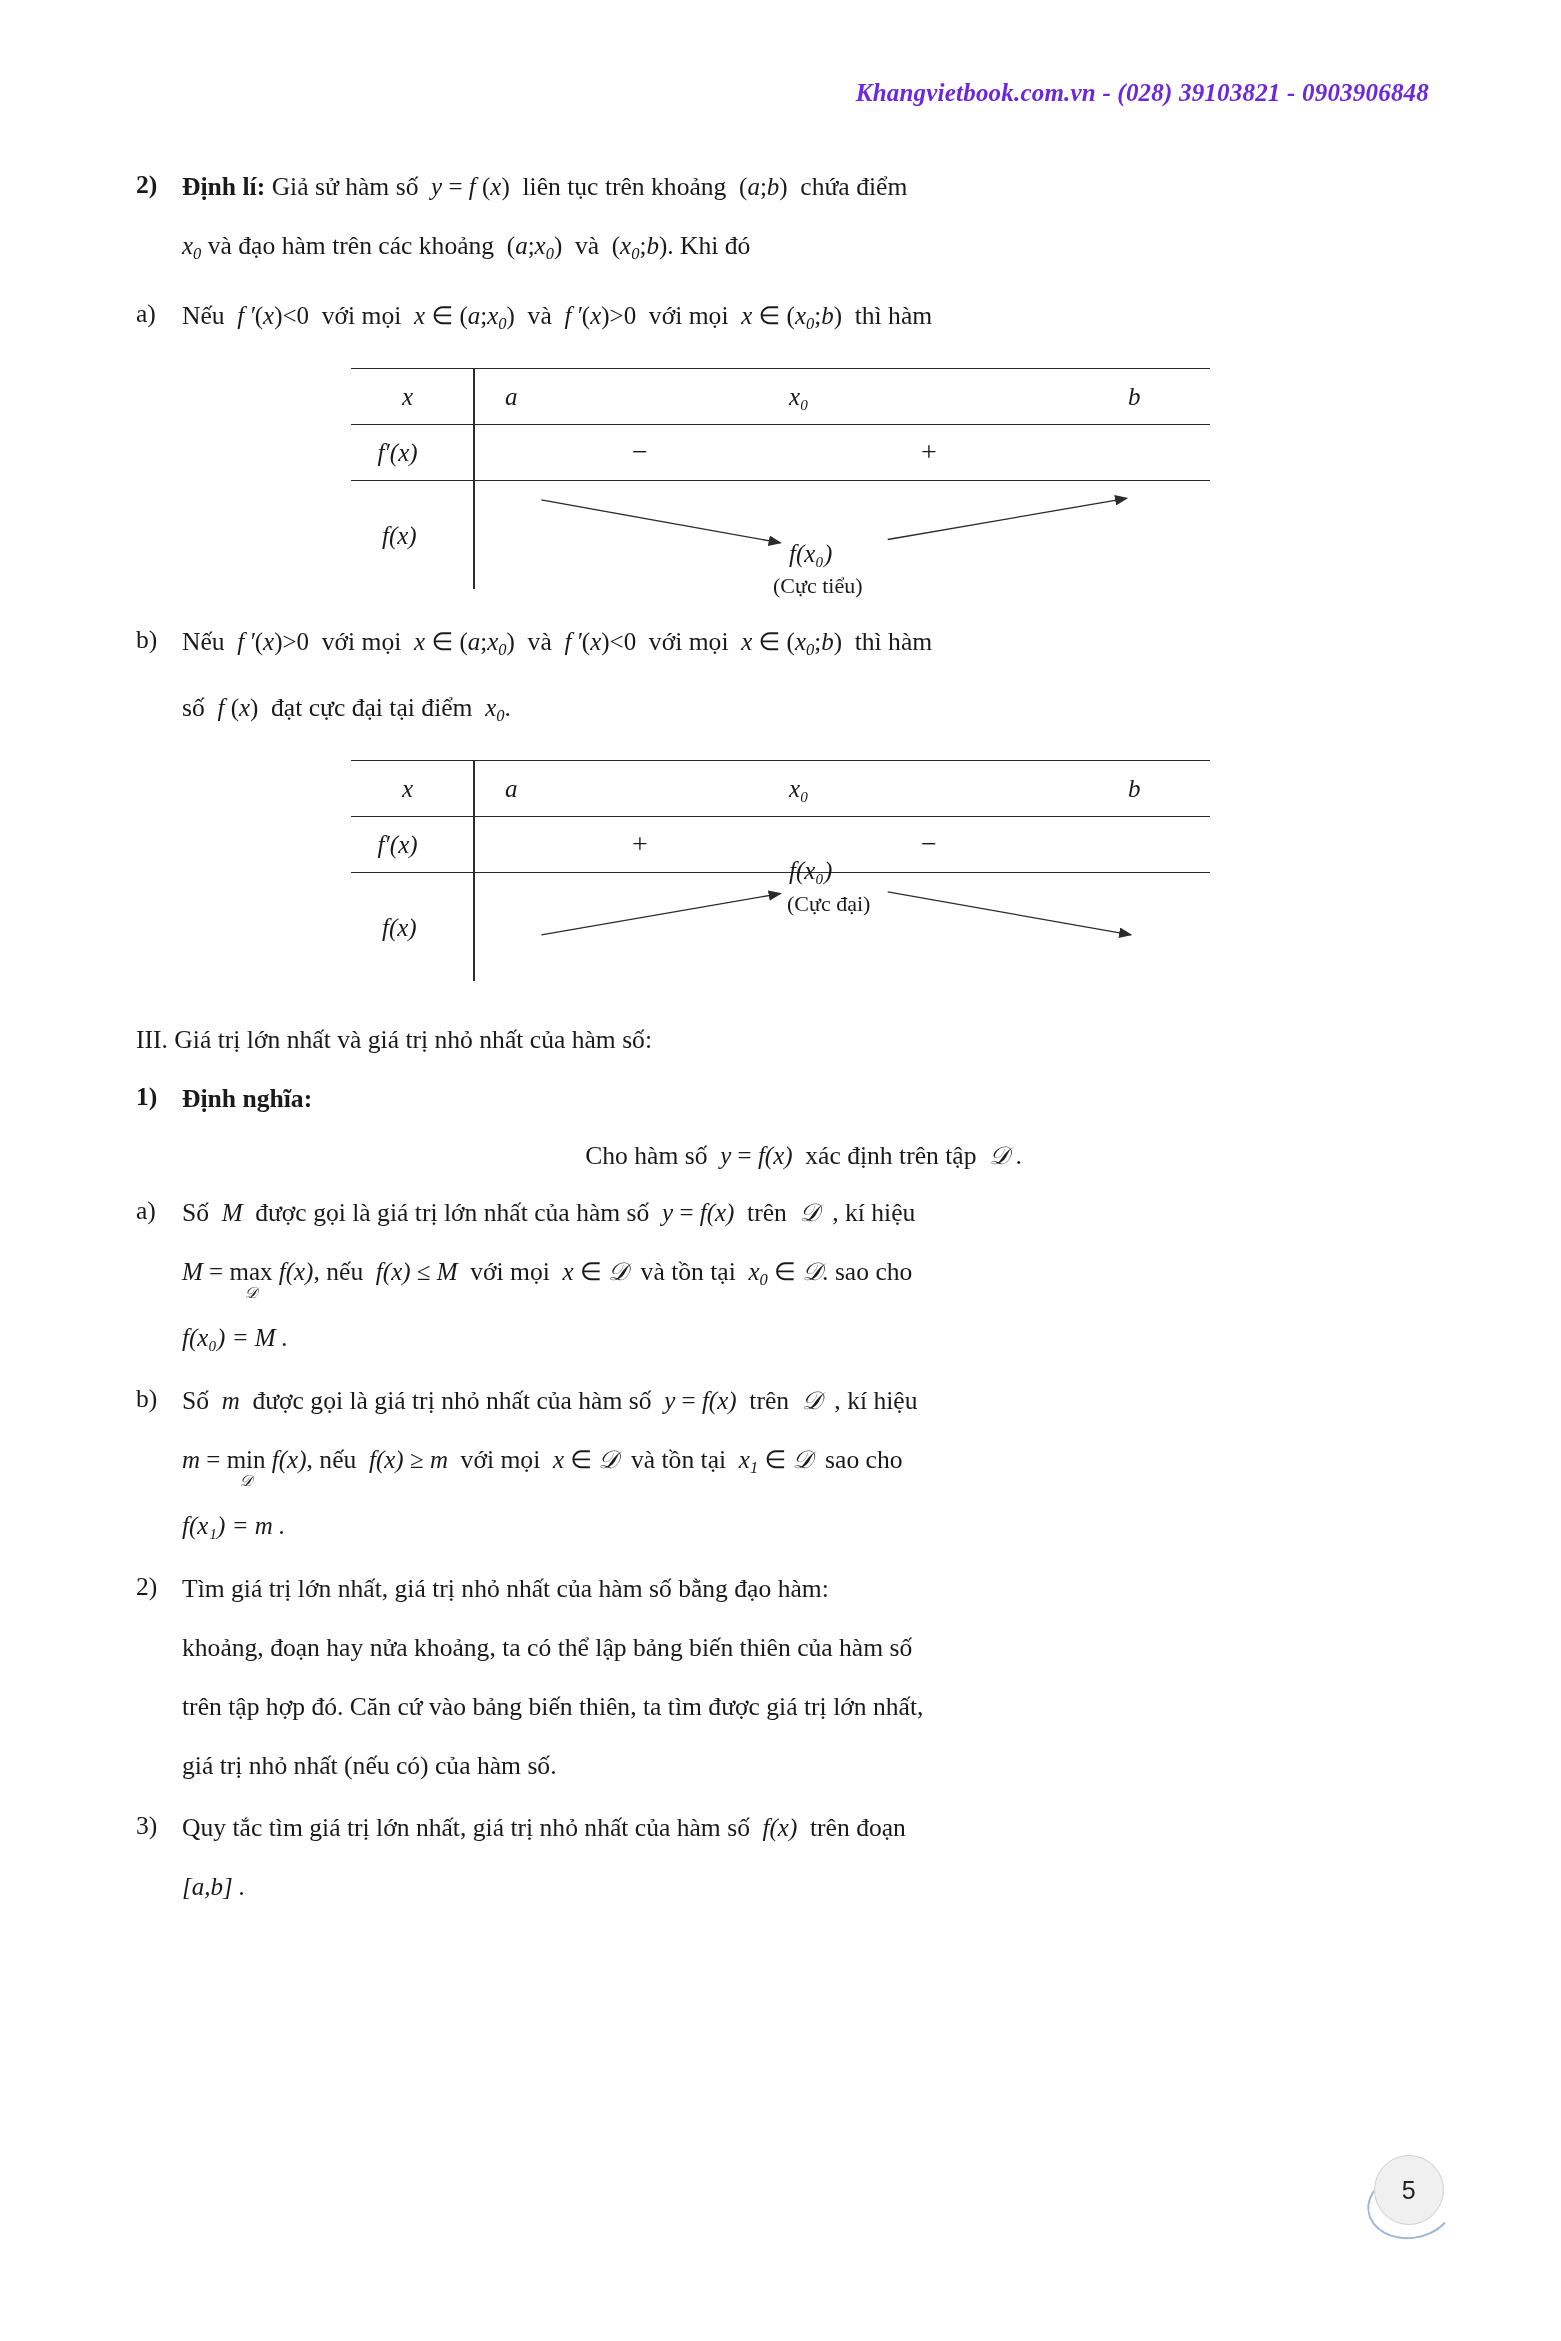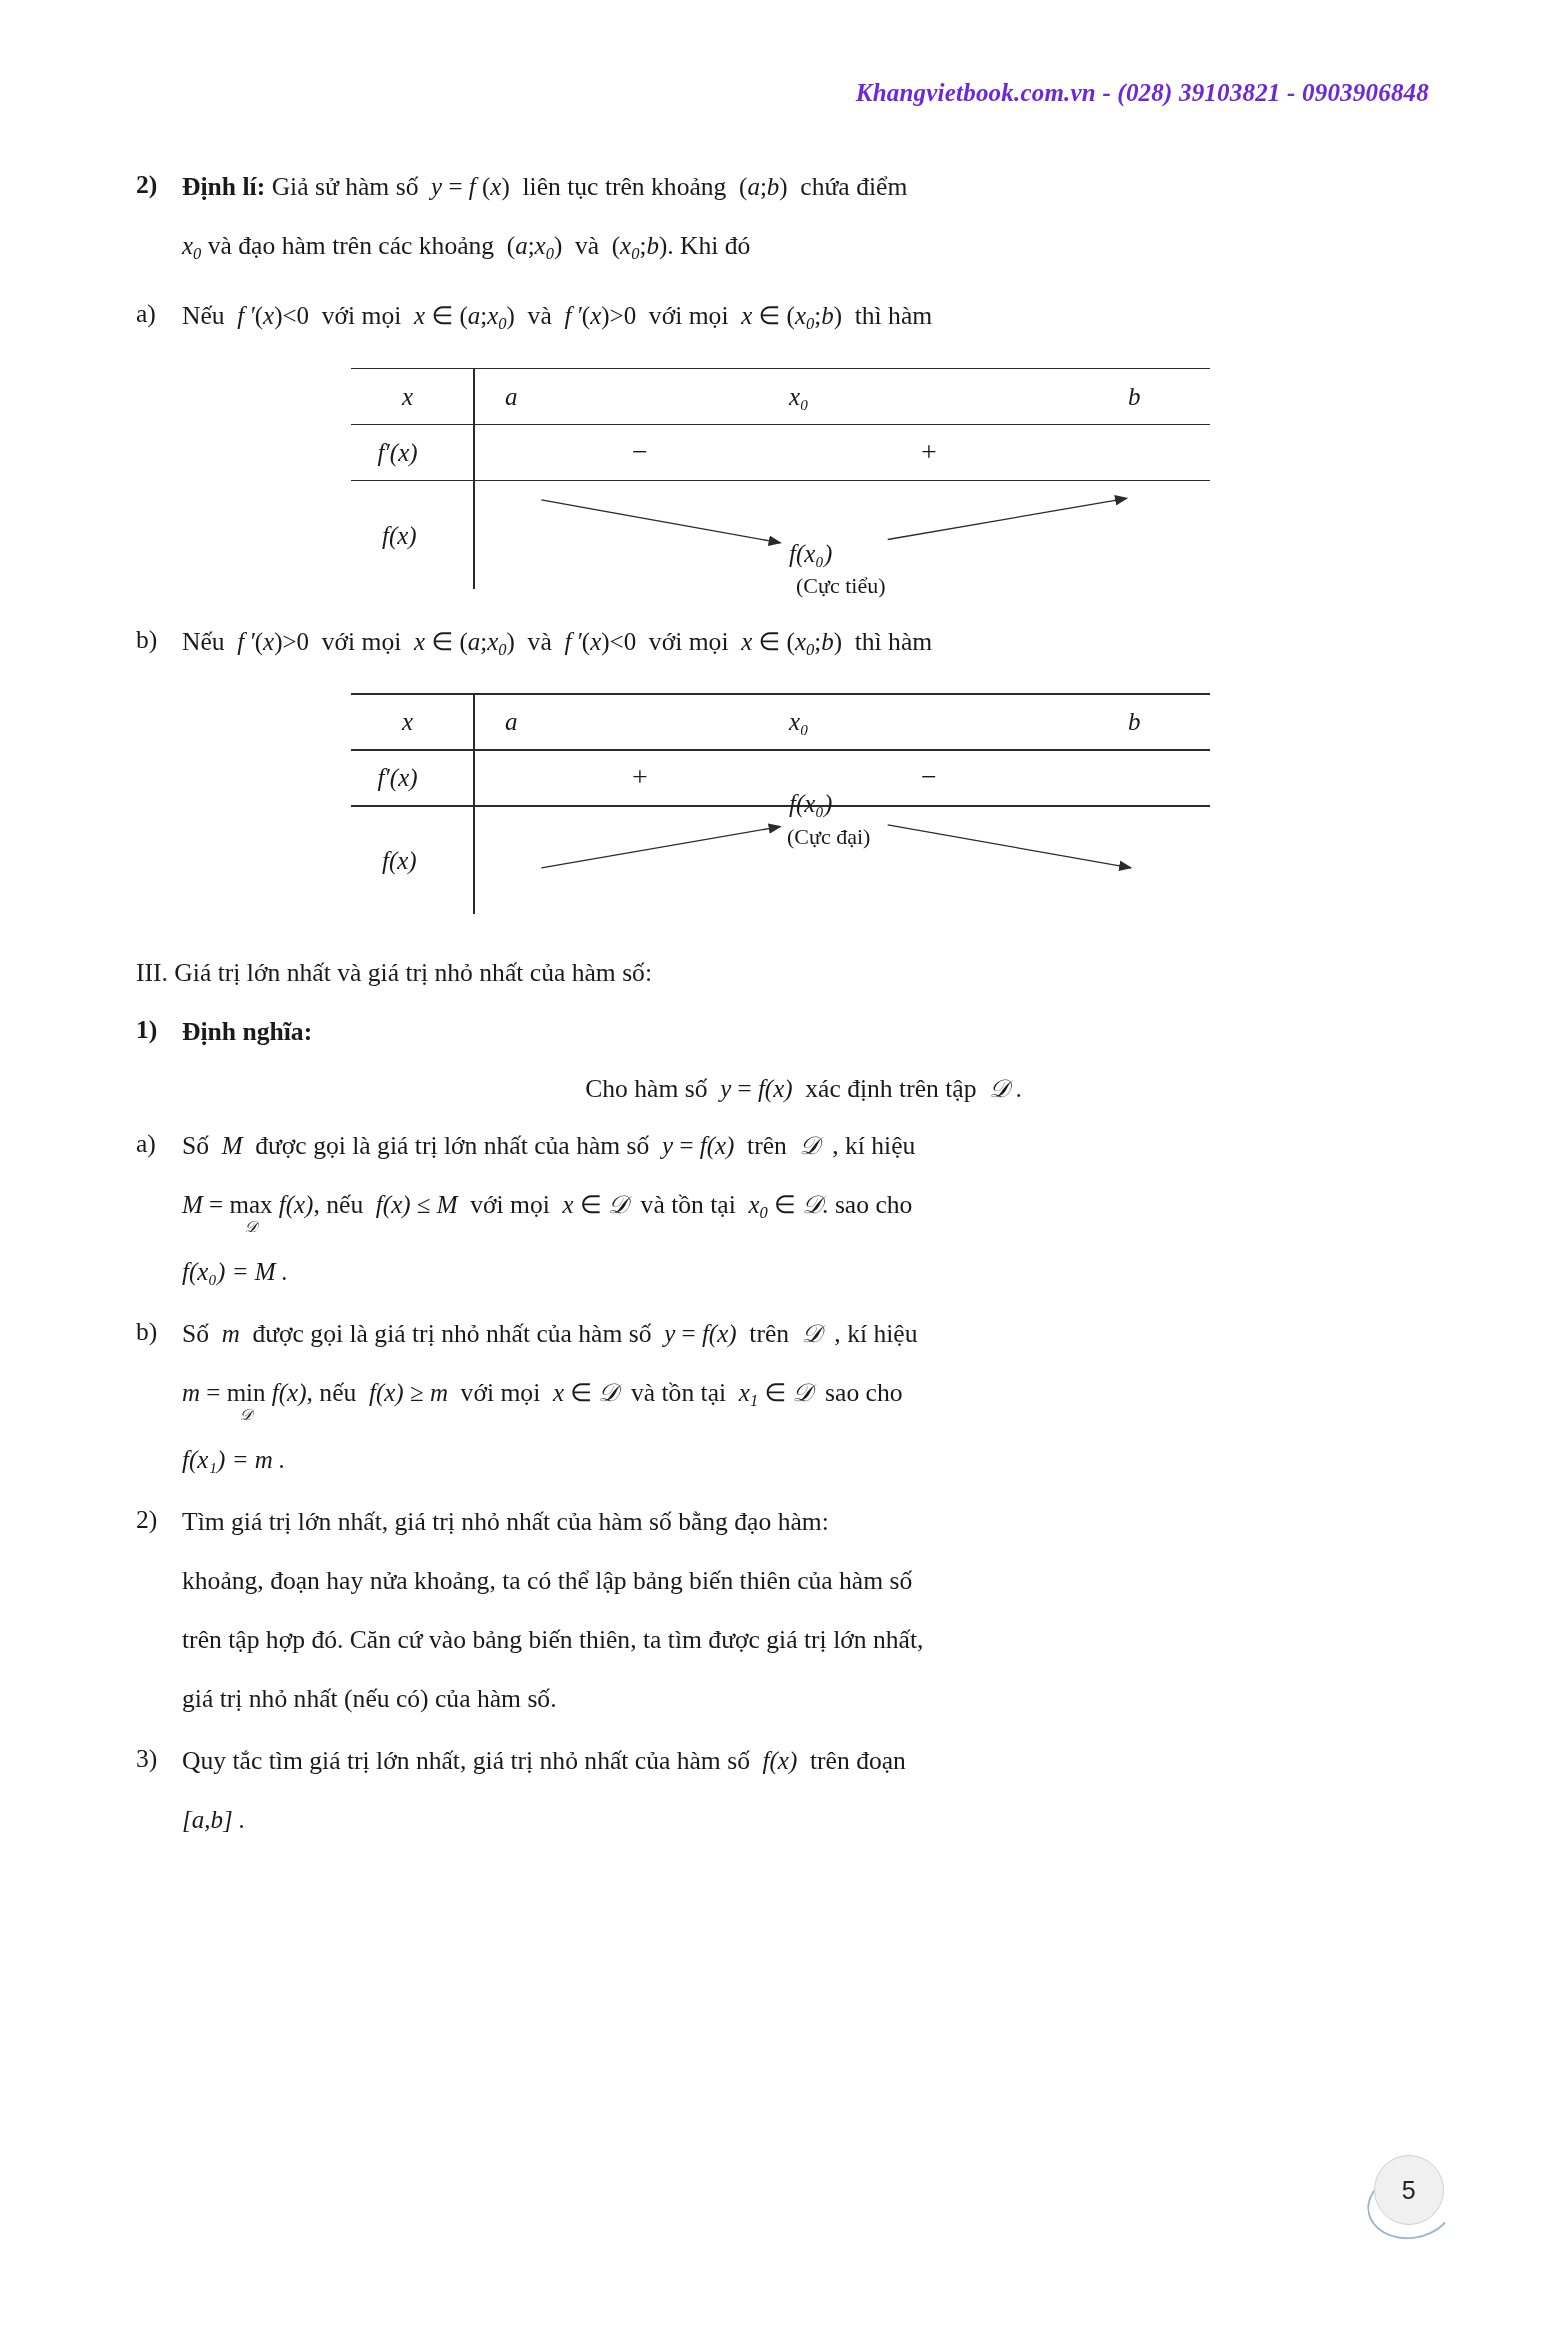--- a/index.html
+++ b/index.html
@@ -245,37 +245,46 @@
           <defs>
             <marker id="ah1" markerWidth="10" markerHeight="8" refX="9" refY="4" orient="auto">
               <path d="M0,0 L10,4 L0,8 z" fill="#2b2b2b"></path>
             </marker>
           </defs>
           <line x1="230" y1="160" x2="520" y2="212" stroke="#2b2b2b" stroke-width="1.6" marker-end="url(#ah1)"></line>
           <line x1="650" y1="208" x2="940" y2="158" stroke="#2b2b2b" stroke-width="1.6" marker-end="url(#ah1)"></line>
         </svg>
 
         <div class="vt-cell" style="left:438px; top:172px;">f(x₀)</div>
-        <div class="label-small" style="left:445px; top:205px;">(Cực tiểu)</div>
+        <div class="label-small" style="left:422px; top:205px;">(Cực tiểu)</div>
       </div>
     </div>
 
     <div class="blk" style="margin-top:23px;">
       <div class="row">
         <div class="marker">b)</div>
         <div class="txt">
           <span>Nếu</span>
           <span class="m">&nbsp;f ′<span class="paren">(</span>x<span class="paren">)</span><span class="up">&gt;0</span>&nbsp;</span>
           <span>với mọi</span>
           <span class="m">&nbsp;x<span class="up">&nbsp;∈&nbsp;</span><span class="paren">(</span>a<span class="up">;</span>x<sub>0</sub><span class="paren">)</span>&nbsp;</span>
           <span>và</span>
           <span class="m">&nbsp;f ′<span class="paren">(</span>x<span class="paren">)</span><span class="up">&lt;0</span>&nbsp;</span>
           <span>với mọi</span>
           <span class="m">&nbsp;x<span class="up">&nbsp;∈&nbsp;</span><span class="paren">(</span>x<sub>0</sub><span class="up">;</span>b<span class="paren">)</span>&nbsp;</span>
           <span>thì hàm</span>
+        </div>
+      </div>
+      <div class="row">
+        <div class="marker"></div>
+        <div class="txt nojust">
+          <span>số</span>
+          <span class="m">&nbsp;f<span class="paren">&nbsp;(</span>x<span class="paren">)</span>&nbsp;</span>
+          <span>đạt cực đại tại điểm</span>
+          <span class="m">&nbsp;x<sub>0</sub></span><span>.</span>
         </div>
       </div>
     </div>
 
     <div class="vartable">
       <div class="vt-inner">
         <div class="vt-line vt-h" style="top:0px;"></div>
         <div class="vt-line vt-h" style="top:56px;"></div>
         <div class="vt-line vt-h" style="top:112px;"></div>
         <div class="vt-line vt-v"></div>

